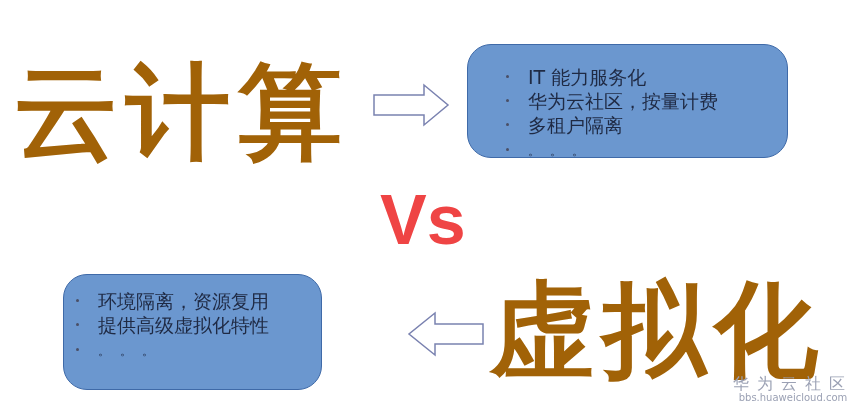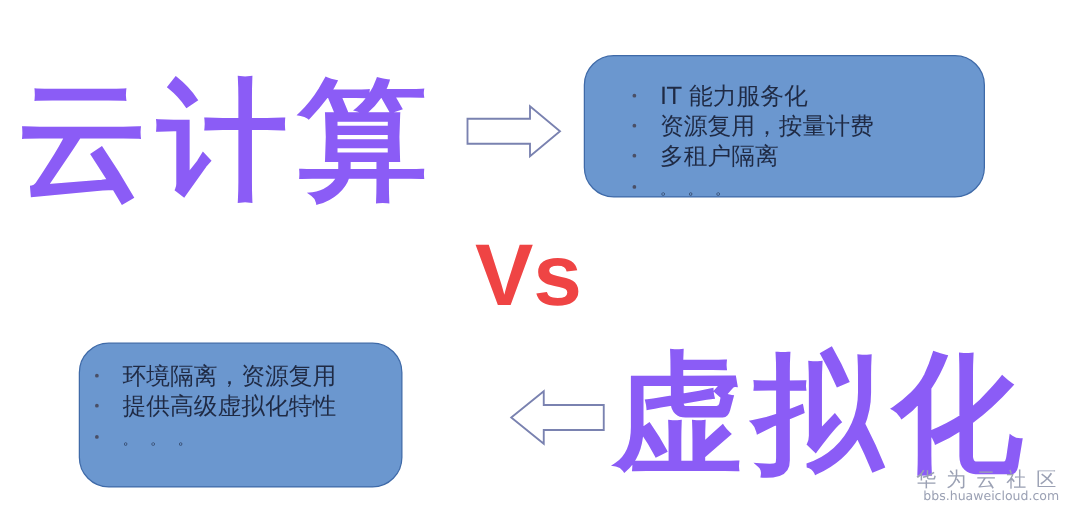--- a/index.html
+++ b/index.html
@@ -1,21 +1,21 @@
 <!DOCTYPE html>
 <html><head>
 <meta charset="utf-8">
 <style>
   * { margin: 0; padding: 0; box-sizing: border-box; }
   body {
     width: 865px; height: 417px; background: #ffffff; position: relative; overflow: hidden;
     font-family: "DejaVu Sans", sans-serif;
   }
   .big-title {
-    position: absolute; color: #8b5cf6; font-family: "DejaVu Serif", serif;
+    position: absolute; color: #a16207; font-family: "DejaVu Serif", serif;
     font-weight: bold; white-space: nowrap; letter-spacing: 8px; line-height: 1;
   }
   #title-cloud { left: 14px; top: 60px; font-size: 104px; }
   #title-virt { left: 490px; top: 278px; font-size: 104px; }
   #vs { position: absolute; left: 380px; top: 185px; font-size: 70px; font-weight: bold;
         color: #ef4444; font-family: "Liberation Sans", sans-serif; line-height: 1; }
   .box {
     position: absolute; background: #6b97cf; border: 1.5px solid #3f6aa8; border-radius: 24px; padding-left: 39px;
   }
   #box-cloud { left: 467px; top: 44px; width: 321px; height: 114px; }
@@ -38,21 +38,21 @@
 
 <div id="title-cloud" class="big-title">云计算</div>
 
 <svg id="arrow-right" class="arrow" width="80" height="44" viewBox="0 0 80 44">
   <path d="M2 12 H52 V2 L76 22 L52 42 V32 H2 Z" fill="#ffffff" stroke="#7a82b0" stroke-width="1.5"></path>
 </svg>
 
 <div id="box-cloud" class="box">
   <ul>
     <li><span class="dot"></span><span>IT 能力服务化</span></li>
-    <li><span class="dot"></span><span>资源复用，按量计费</span></li>
+    <li><span class="dot"></span><span>华为云社区，按量计费</span></li>
     <li><span class="dot"></span><span>多租户隔离</span></li>
     <li class="ellipsis"><span class="dot" style="top:9px"></span><span>。。。</span></li>
   </ul>
 </div>
 
 <div id="vs">Vs</div>
 
 <div id="box-virt" class="box">
   <ul>
     <li><span class="dot"></span><span>环境隔离，资源复用</span></li>

